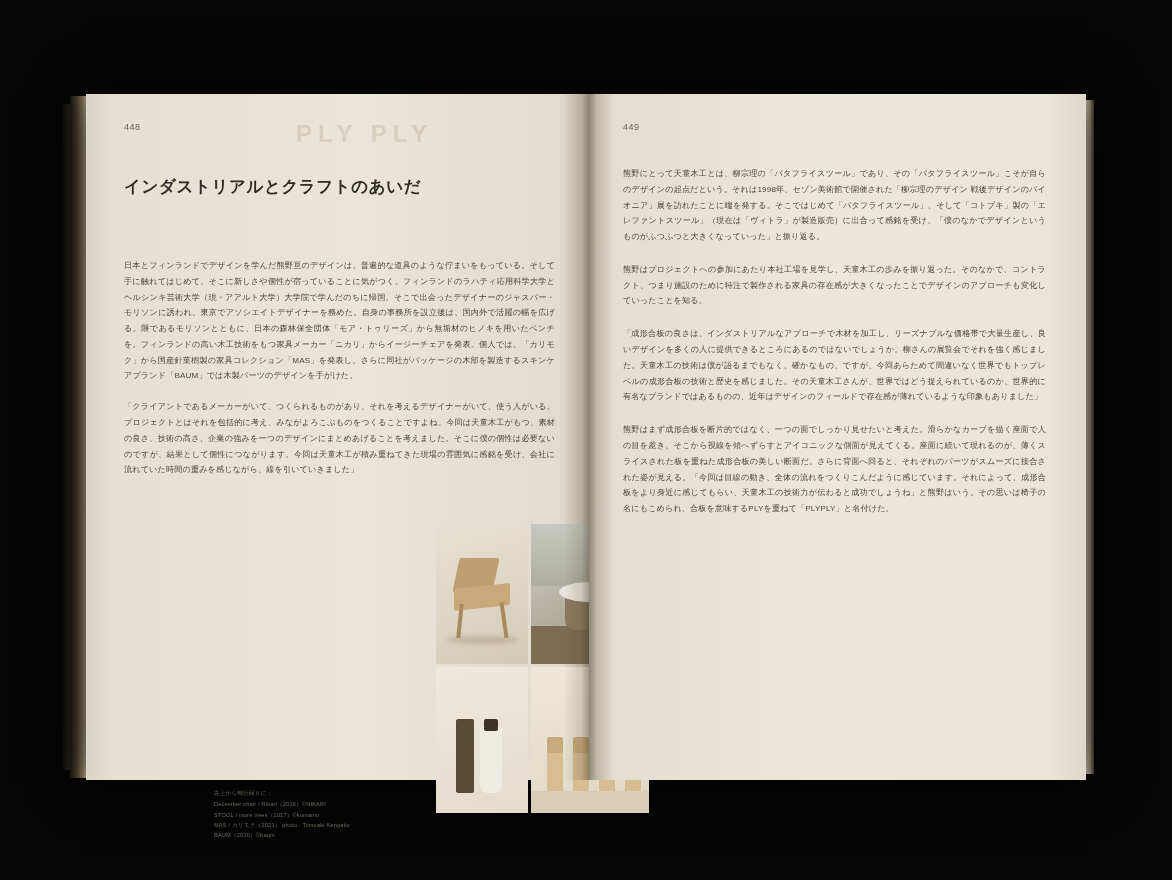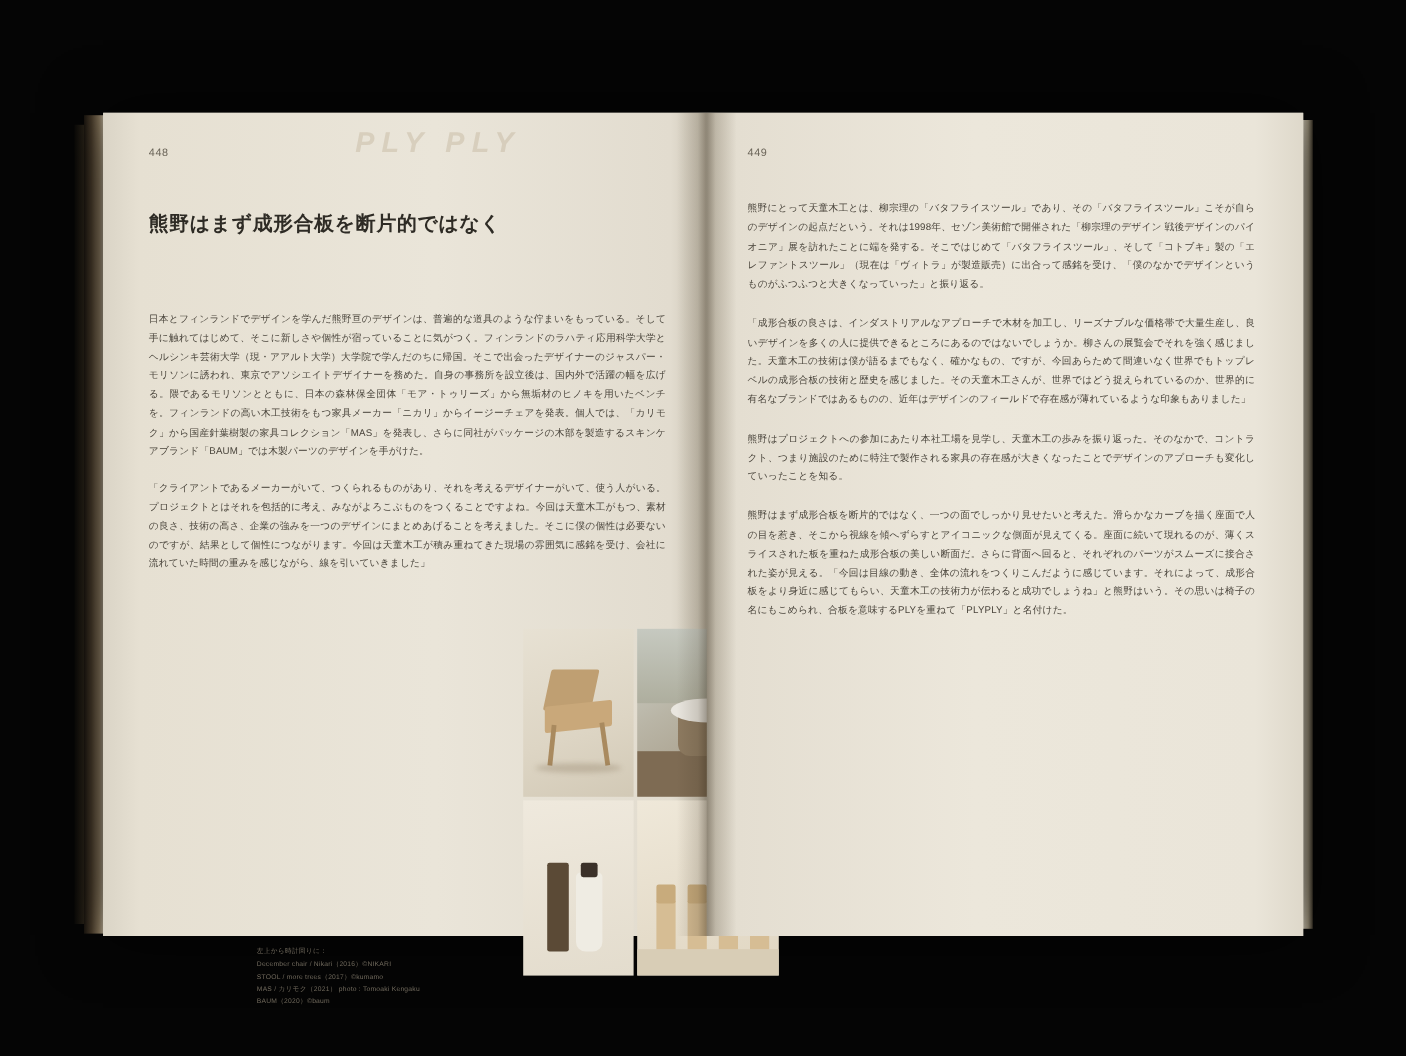--- a/index.html
+++ b/index.html
@@ -88,27 +88,26 @@
   .folio {
     font-size: 9px;
     color: #6a6458;
     letter-spacing: 0.5px;
   }
   .folio-right { text-align: left; }
 
   .ghost-title {
     position: absolute;
     left: 210px;
-    top: 12px;
+    top: 26px;
     font-size: 24px;
     color: rgba(190,175,150,0.40);
     letter-spacing: 6px;
     font-weight: 700;
     pointer-events: none;
-    font-style: italic;
   }
 
   h1.article-title {
     font-size: 16.5px;
     font-weight: 700;
     color: #2e2b25;
     margin: 44px 0 0 0;
     letter-spacing: 0.6px;
   }
 
@@ -202,21 +201,21 @@
   <div class="spine-edge"></div>
   <div class="spine"></div>
   <div class="right-edge"></div>
 
   <div class="book">
 
     <div class="page page-left">
       <div class="folio">448</div>
       <div class="ghost-title">PLY PLY</div>
 
-      <h1 class="article-title">熊野はまず成形合板を断片的ではなく</h1>
+      <h1 class="article-title">インダストリアルとクラフトのあいだ</h1>
 
       <div class="col">
         <p class="body">日本とフィンランドでデザインを学んだ熊野亘のデザインは、普遍的な道具のような佇まいをもっている。そして手に触れてはじめて、そこに新しさや個性が宿っていることに気がつく。フィンランドのラハティ応用科学大学とヘルシンキ芸術大学（現・アアルト大学）大学院で学んだのちに帰国。そこで出会ったデザイナーのジャスパー・モリソンに誘われ、東京でアソシエイトデザイナーを務めた。自身の事務所を設立後は、国内外で活躍の幅を広げる。隈であるモリソンとともに、日本の森林保全団体「モア・トゥリーズ」から無垢材のヒノキを用いたベンチを。フィンランドの高い木工技術をもつ家具メーカー「ニカリ」からイージーチェアを発表。個人では、「カリモク」から国産針葉樹製の家具コレクション「MAS」を発表し、さらに同社がパッケージの木部を製造するスキンケアブランド「BAUM」では木製パーツのデザインを手がけた。</p>
         <p class="body">「クライアントであるメーカーがいて、つくられるものがあり、それを考えるデザイナーがいて、使う人がいる。プロジェクトとはそれを包括的に考え、みながよろこぶものをつくることですよね。今回は天童木工がもつ、素材の良さ、技術の高さ、企業の強みを一つのデザインにまとめあげることを考えました。そこに僕の個性は必要ないのですが、結果として個性につながります。今回は天童木工が積み重ねてきた現場の雰囲気に感銘を受け、会社に流れていた時間の重みを感じながら、線を引いていきました」</p>
       </div>
 
       <div class="figure-grid">
         <div class="fig fig-chair">
           <div class="chair-back"></div>
           <div class="chair-seat"></div>
@@ -259,21 +258,21 @@
         <span>MAS / カリモク（2021）  photo : Tomoaki Kengaku</span><br>
         <span>BAUM（2020）©baum</span>
       </div>
     </div>
 
     <div class="page page-right">
       <div class="folio folio-right">449</div>
 
       <div class="col">
         <p class="body">熊野にとって天童木工とは、柳宗理の「バタフライスツール」であり、その「バタフライスツール」こそが自らのデザインの起点だという。それは1998年、セゾン美術館で開催された「柳宗理のデザイン 戦後デザインのパイオニア」展を訪れたことに端を発する。そこではじめて「バタフライスツール」、そして「コトブキ」製の「エレファントスツール」（現在は「ヴィトラ」が製造販売）に出合って感銘を受け、「僕のなかでデザインというものがふつふつと大きくなっていった」と振り返る。</p>
+        <p class="body">熊野はプロジェクトへの参加にあたり本社工場を見学し、天童木工の歩みを振り返った。そのなかで、コントラクト、つまり施設のために特注で製作される家具の存在感が大きくなったことでデザインのアプローチも変化していったことを知る。</p>
         <p class="body">「成形合板の良さは、インダストリアルなアプローチで木材を加工し、リーズナブルな価格帯で大量生産し、良いデザインを多くの人に提供できるところにあるのではないでしょうか。柳さんの展覧会でそれを強く感じました。天童木工の技術は僕が語るまでもなく、確かなもの、ですが、今回あらためて間違いなく世界でもトップレベルの成形合板の技術と歴史を感じました。その天童木工さんが、世界ではどう捉えられているのか、世界的に有名なブランドではあるものの、近年はデザインのフィールドで存在感が薄れているような印象もありました」</p>
-        <p class="body">熊野はプロジェクトへの参加にあたり本社工場を見学し、天童木工の歩みを振り返った。そのなかで、コントラクト、つまり施設のために特注で製作される家具の存在感が大きくなったことでデザインのアプローチも変化していったことを知る。</p>
         <p class="body">熊野はまず成形合板を断片的ではなく、一つの面でしっかり見せたいと考えた。滑らかなカーブを描く座面で人の目を惹き、そこから視線を傾へずらすとアイコニックな側面が見えてくる。座面に続いて現れるのが、薄くスライスされた板を重ねた成形合板の美しい断面だ。さらに背面へ回ると、それぞれのパーツがスムーズに接合された姿が見える。「今回は目線の動き、全体の流れをつくりこんだように感じています。それによって、成形合板をより身近に感じてもらい、天童木工の技術力が伝わると成功でしょうね」と熊野はいう。その思いは椅子の名にもこめられ、合板を意味するPLYを重ねて「PLYPLY」と名付けた。</p>
       </div>
     </div>
 
     <div class="gutter"></div>
   </div>
 </div>
 
 </body></html>

